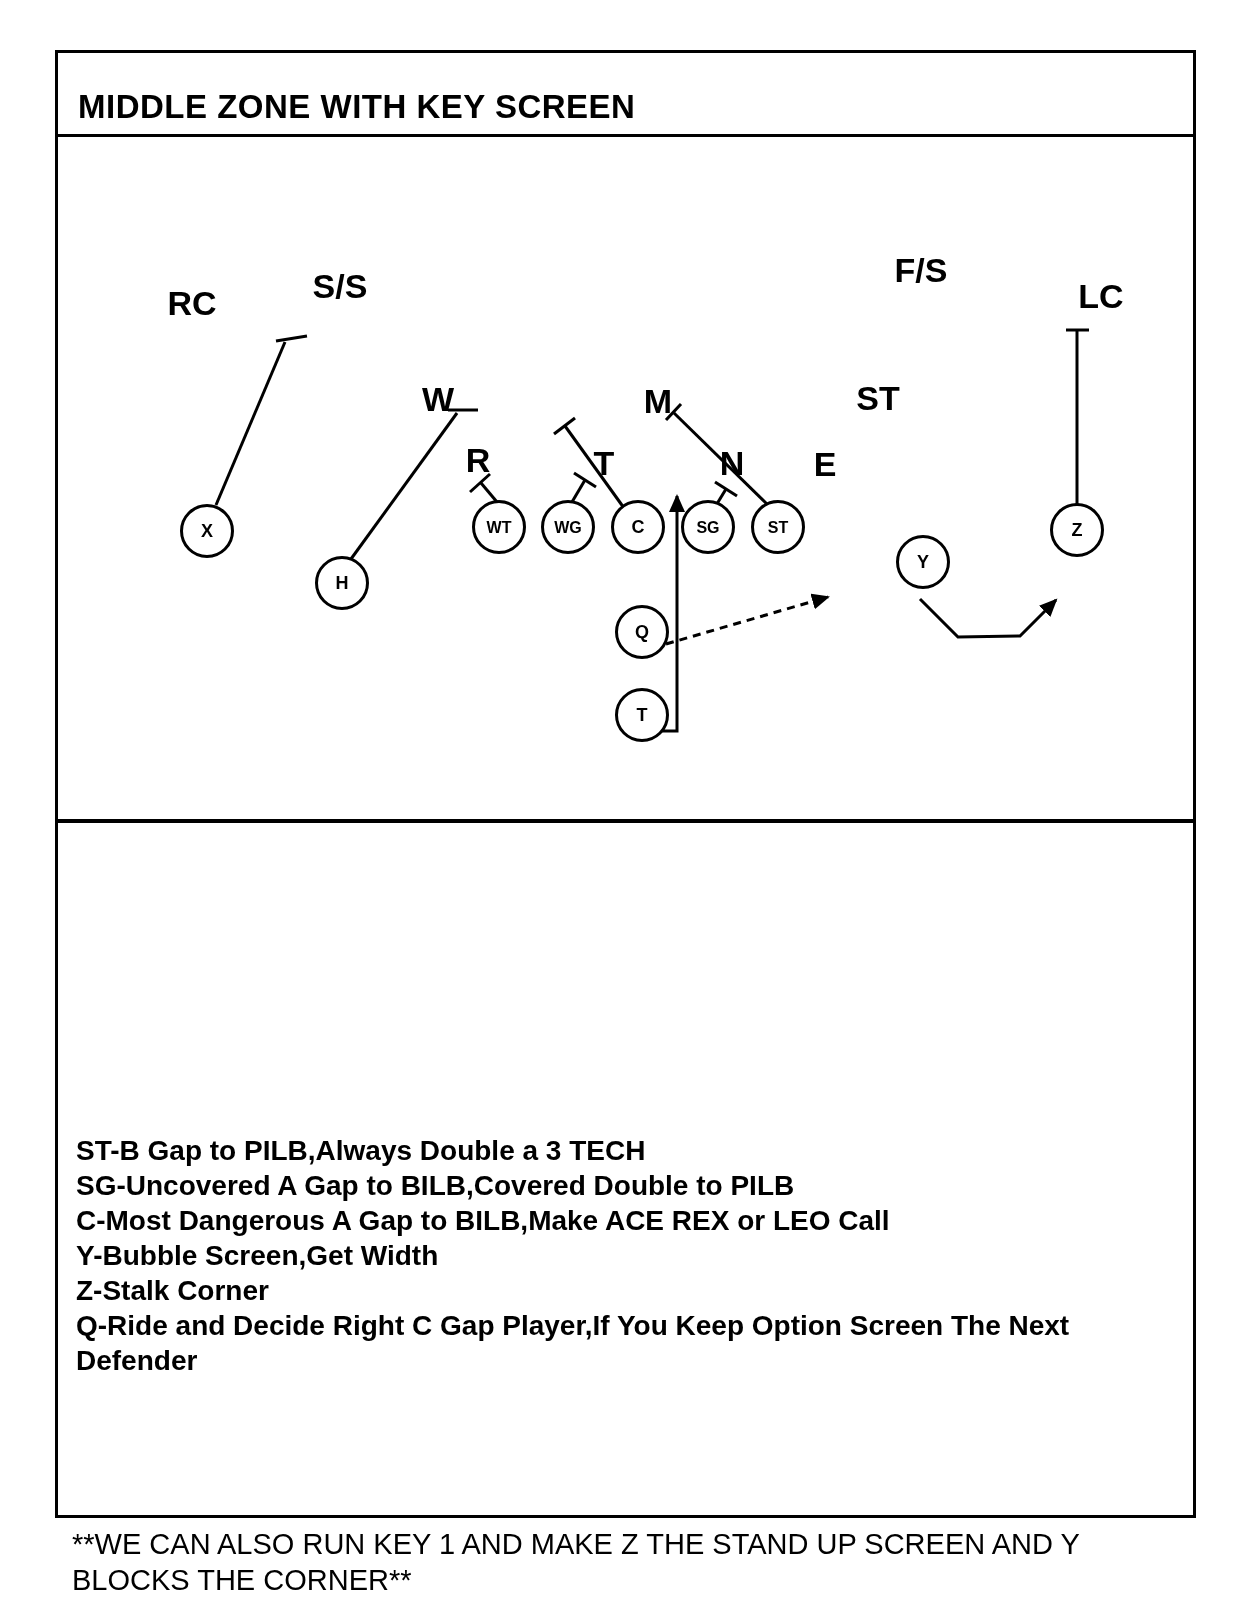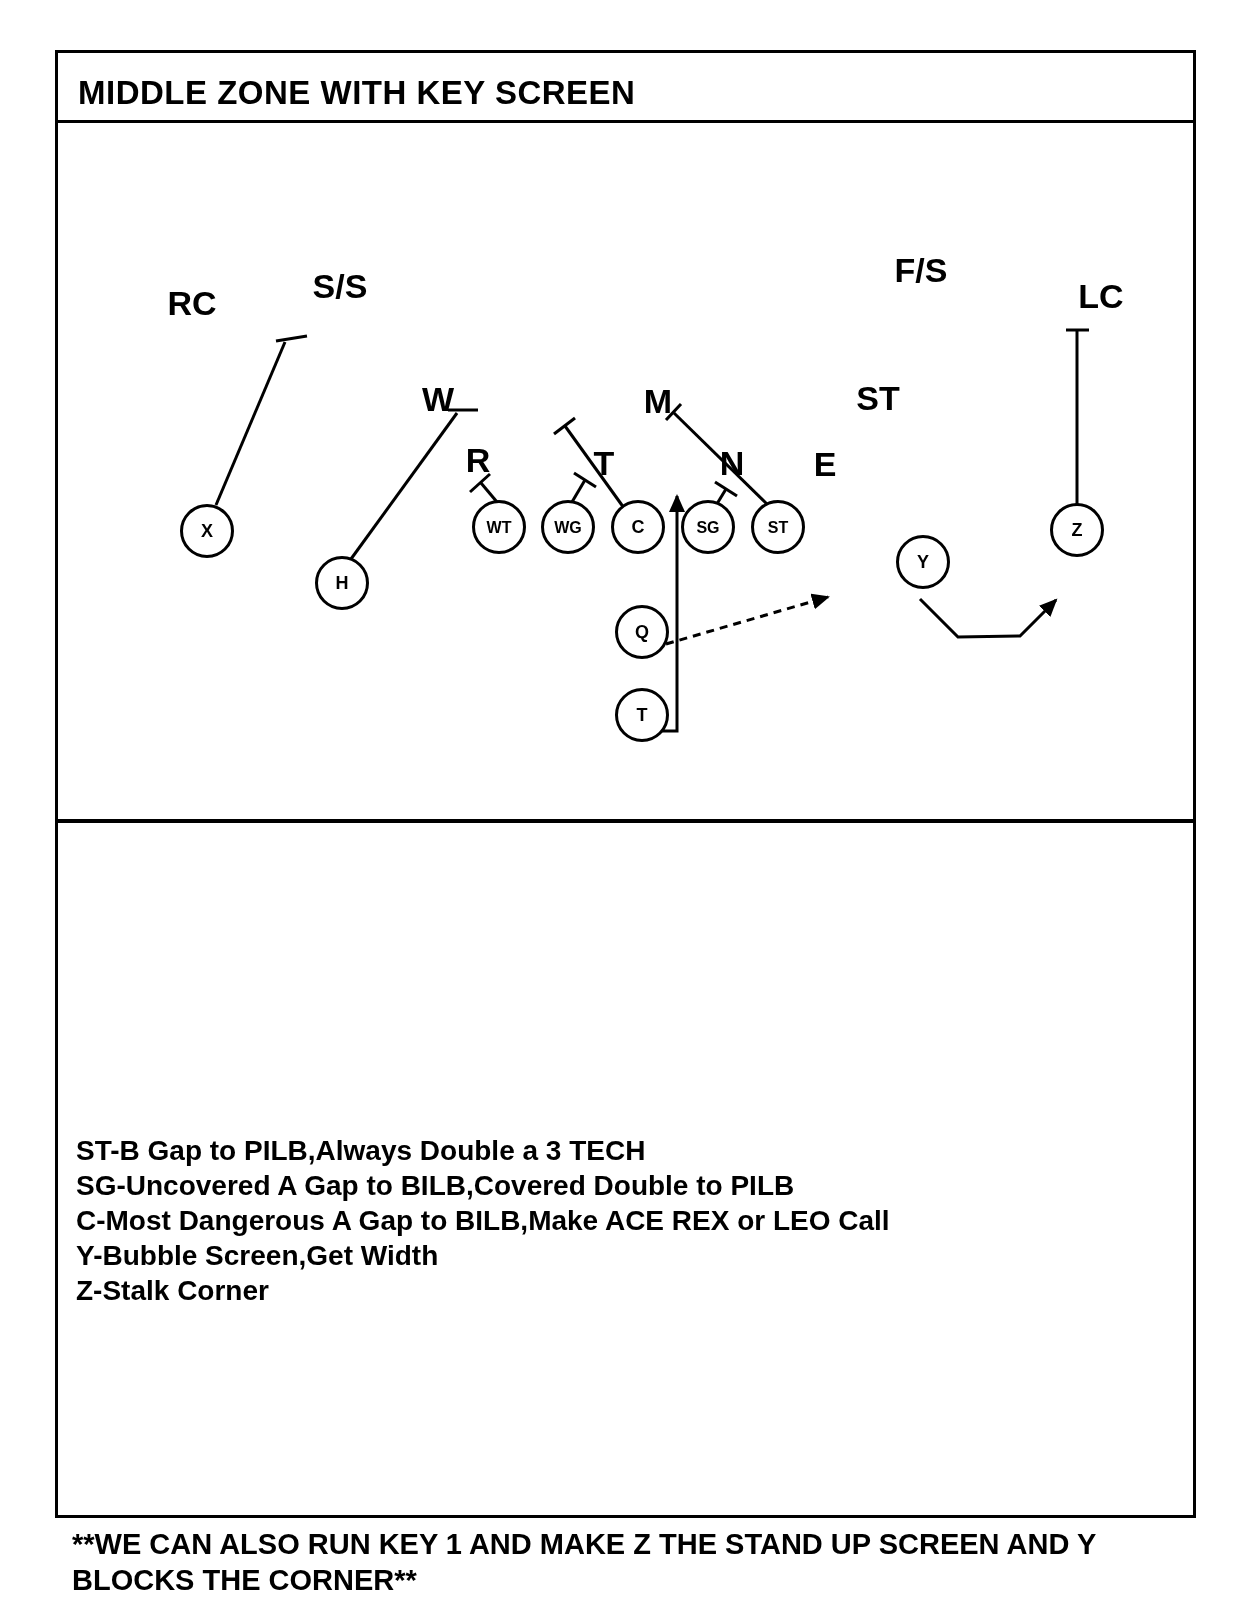--- a/index.html
+++ b/index.html
@@ -10,39 +10,39 @@
     color:#000;
     position:relative;
     overflow:hidden;
   }
   .playbox {
     position:absolute; left:55px; top:50px;
     width:1135px; height:1462px;
     border:3px solid #000;
   }
   .title-row {
-    height:70px; box-sizing:border-box;
+    height:84px; box-sizing:border-box;
     border-bottom:3px solid #000;
     display:flex; align-items:flex-end;
     padding-left:20px; padding-bottom:8px;
     font-size:33px; font-weight:bold; letter-spacing:0.5px;
     white-space:nowrap;
   }
   .divider {
     position:absolute; left:0; right:0; top:766px;
     height:4px; background:#000;
   }
   .assignments {
     position:absolute; left:18px; top:1080px; width:1065px;
     font-size:28px; font-weight:bold; line-height:35px;
   }
   .assignment-line { white-space:pre-line; }
   .footer-note {
     position:absolute; left:72px; top:1526px; width:1130px;
-    font-size:29px; font-weight:bold; line-height:36px;
+    font-size:29px; font-weight:normal; line-height:36px;
     white-space:pre-line;
   }
   svg.field { position:absolute; left:0; top:0; width:1236px; height:1600px; }
   .def-label { font-family:"Liberation Sans", sans-serif; font-size:34px; font-weight:bold; }
   .circ-label-1 { font-family:"Liberation Sans", sans-serif; font-size:18px; font-weight:bold; }
   .circ-label-2 { font-family:"Liberation Sans", sans-serif; font-size:16px; font-weight:bold; }
   .blk { stroke:#000; stroke-width:3; fill:none; }
   .dash { stroke:#000; stroke-width:3; fill:none; stroke-dasharray:8 6; }
   .pcirc { fill:#fff; stroke:#000; stroke-width:3; }
 </style>
@@ -52,20 +52,22 @@
 <div class="playbox">
   <div class="title-row">MIDDLE ZONE WITH KEY SCREEN</div>
   <div class="divider"></div>
 
   <div class="assignments">
     <div class="assignment-line">ST-B Gap to PILB,Always Double a 3 TECH</div>
     <div class="assignment-line">SG-Uncovered A Gap to BILB,Covered Double to PILB</div>
     <div class="assignment-line">C-Most Dangerous A Gap to BILB,Make ACE REX or LEO Call</div>
     <div class="assignment-line">Y-Bubble Screen,Get Width</div>
     <div class="assignment-line">Z-Stalk Corner</div>
+    <div class="assignment-line">Q-Ride and Decide Right C Gap Player,If You Keep Option Screen The Next
+Defender</div>
   </div>
 </div>
 
 <svg class="field" viewBox="0 0 1236 1600">
   <defs>
     <marker id="ah" markerUnits="userSpaceOnUse" markerWidth="20" markerHeight="18" refX="16" refY="8" orient="auto">
       <path d="M0,0 L18,8 L0,16 Z" fill="#000"></path>
     </marker>
   </defs>
 

